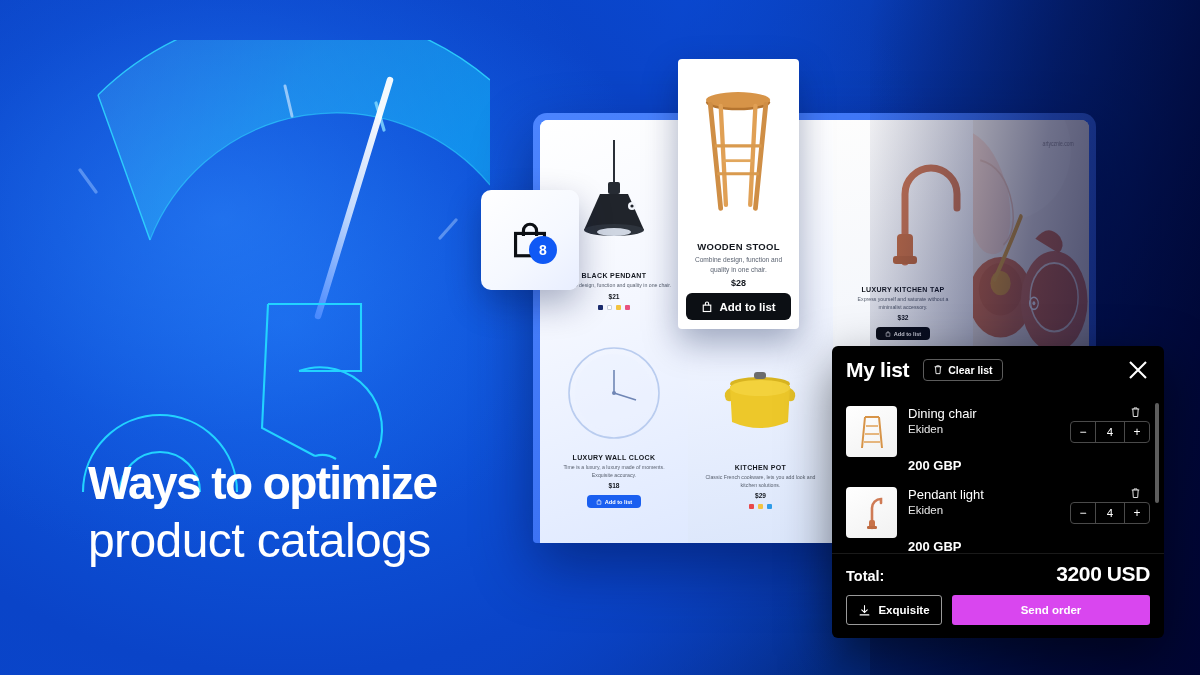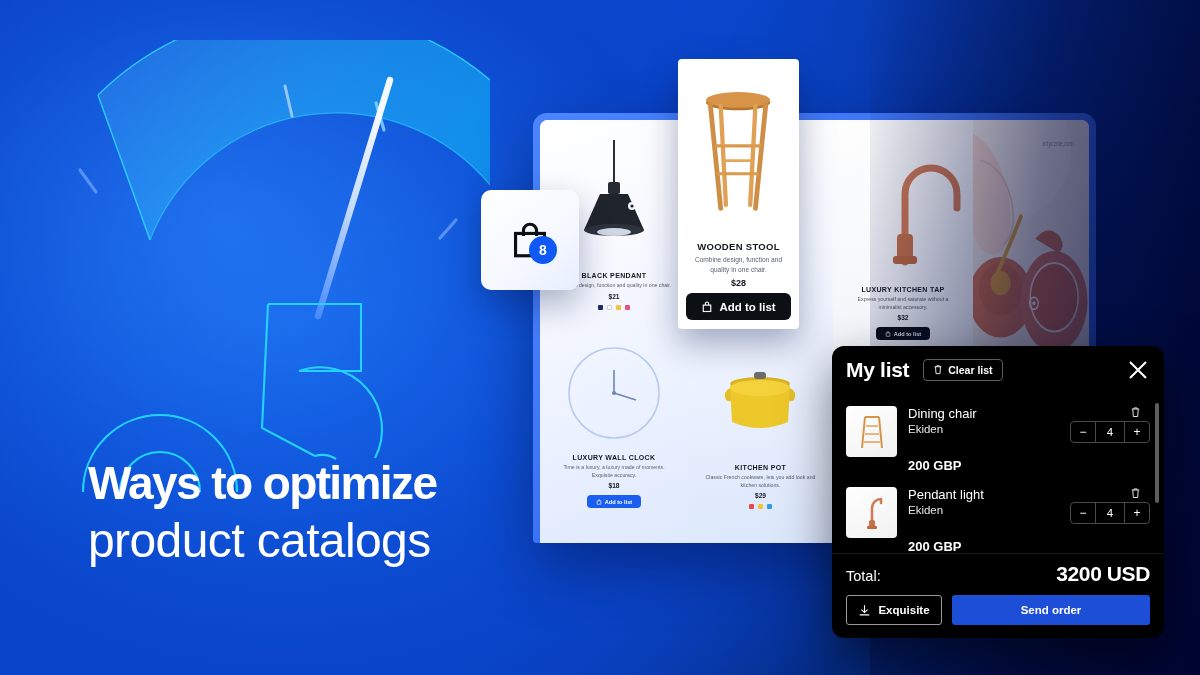--- a/index.html
+++ b/index.html
@@ -135,21 +135,21 @@
     width: 28px; height: 28px; border-radius: 50%;
     background: #1059f5; color: #fff;
     display: flex; align-items: center; justify-content: center;
     font-size: 14px; font-weight: 700;
   }
 
   
   #mylist {
     position: absolute; left: 832px; top: 346px;
     width: 332px; height: 292px;
-    background: #000; border-radius: 12px;
+    background: #000; border-radius: 6px;
     z-index: 12; color: #fff;
     display: flex; flex-direction: column;
     box-shadow: 0 18px 50px rgba(0,0,0,.5);
   }
   #ml-head {
     height: 47px; display: flex; align-items: center;
     padding: 0 14px; gap: 14px; flex: none;
   }
   #ml-title { font-size: 21px; font-weight: 700; letter-spacing: -.3px; }
   #ml-clear {
@@ -186,32 +186,32 @@
   .st-btn { width: 24px; cursor: pointer; }
   .st-val { width: 30px; border-left: 1px solid #4a4a4a; border-right: 1px solid #4a4a4a; font-size: 11.5px; }
   #ml-scroll {
     position: absolute; right: 5px; top: 10px;
     width: 4px; height: 100px; border-radius: 2px; background: #5d5d5d;
     cursor: pointer;
   }
 
   #ml-foot { flex: none; padding: 8px 14px 13px; border-top: 1px solid #1a1a1a; }
   #ml-total-row { display: flex; align-items: baseline; justify-content: space-between; margin-bottom: 9px; }
-  #ml-total-label { font-size: 14.5px; font-weight: 400; }
+  #ml-total-label { font-size: 14.5px; font-weight: 700; }
   #ml-total-val { font-size: 21px; font-weight: 700; letter-spacing: -.4px; }
   #ml-actions { display: flex; gap: 10px; }
   #btn-download {
     flex: none; width: 96px; height: 30px;
     border: 1px solid #9a9a9a; border-radius: 3px; background: transparent;
     color: #fff; font-size: 11.5px; font-weight: 700; font-family: inherit;
     display: flex; align-items: center; justify-content: center; gap: 7px; cursor: pointer;
   }
   #btn-send {
     flex: 1; height: 30px; border: none; border-radius: 3px;
-    background: #1d4ed8; color: #fff; font-size: 11.5px; font-weight: 700;
+    background: #d946ef; color: #fff; font-size: 11.5px; font-weight: 700;
     font-family: inherit; cursor: pointer;
   }
 </style>
 </head>
 <body>
 
 <div id="stage">
 
   <div id="bg-glow"></div>
 

